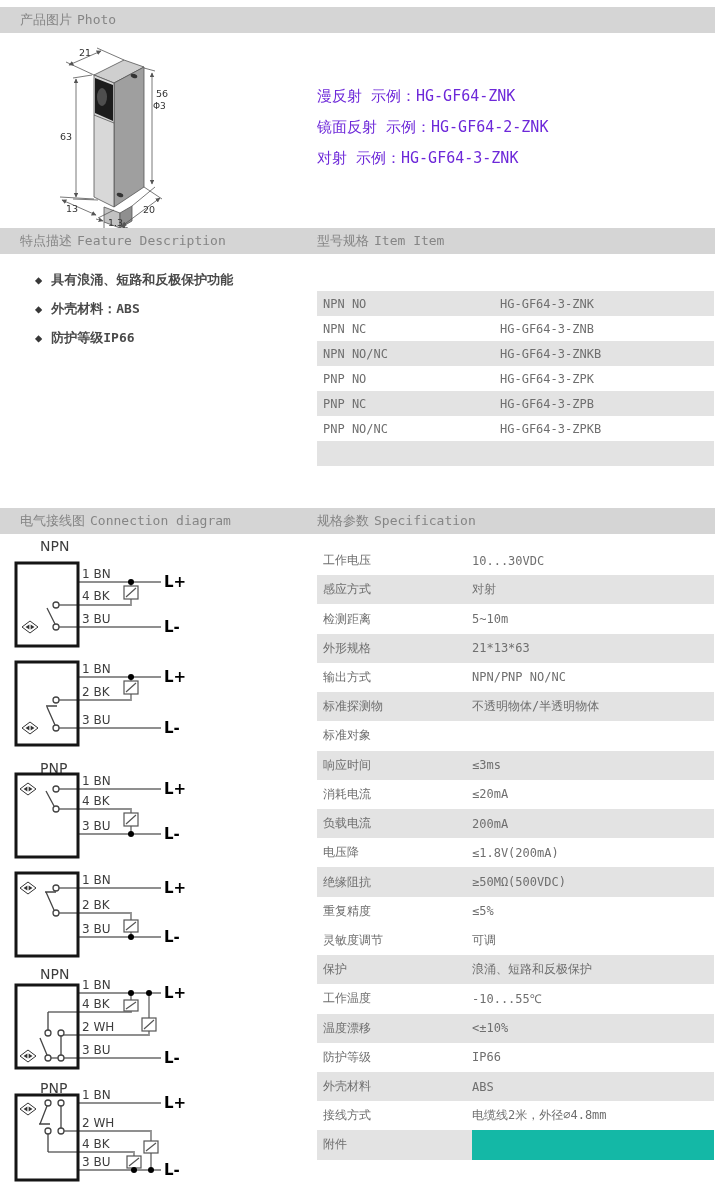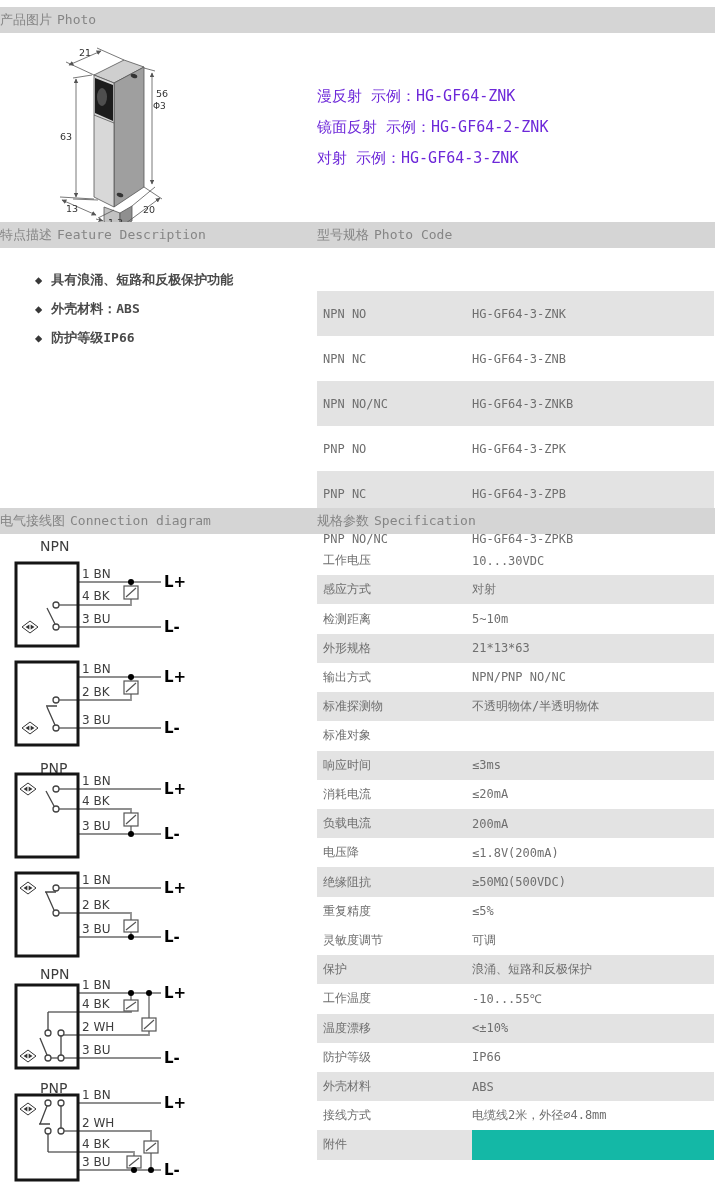--- a/index.html
+++ b/index.html
@@ -1,33 +1,33 @@
 <!DOCTYPE html>
 <html><head>
 <meta charset="utf-8">
 <style>
   html,body{margin:0;padding:0;background:#fff;}
   .page{position:relative;width:726px;height:1189px;background:#fff;overflow:hidden;
         font-family:"DejaVu Sans Mono","Liberation Mono",monospace;}
   .bar{position:absolute;left:0;width:715px;height:26px;background:#d5d5d5;
        color:#858585;font-size:13px;line-height:26px;white-space:nowrap;}
-  .bar .zh{margin-left:0;}
+  .bar .zh{margin-left:20px;}
   .bar .en{margin-left:5px;}
   .bar .t2{position:absolute;left:317px;top:0;}
   .examples{position:absolute;left:317px;top:90px;font-size:15px;color:#6d28d9;}
   .ex-line{height:12px;line-height:12px;margin-bottom:19px;white-space:nowrap;}
   .features{position:absolute;left:7px;top:272px;list-style:none;margin:0;padding:0;}
   .features li{height:16px;line-height:16px;margin-bottom:13px;font-size:13px;
                font-weight:bold;color:#4a4a4a;white-space:nowrap;margin-left:28px;}
   .features .blt{color:#383838;font-size:12px;margin-right:9px;}
   .dtable{position:absolute;left:317px;width:397px;}
   #item-table{top:291px;}
   #spec-table{top:546px;}
   .trow{display:flex;align-items:center;font-size:12px;color:#6f6f6f;background:#fff;}
-  #item-table .trow{height:45px;}
+  #item-table .trow{height:25px;gap:28px;}
   #spec-table .trow{height:29.23px;}
   .trow.gray{background:#e3e3e3;}
   .trow .c1{width:155px;padding-left:6px;box-sizing:border-box;flex:none;white-space:nowrap;}
   .trow .c2{flex:1;white-space:nowrap;}
   .trow.lastrow{background:#14b8a6;}
   .trow.lastrow .c1{background:#e3e3e3;height:100%;display:flex;align-items:center;}
   svg{position:absolute;}
   
   .wire{stroke:#8f8f8f;stroke-width:1.8;fill:none;}
   .box{fill:none;stroke:#151515;stroke-width:3;}
@@ -100,23 +100,23 @@
     <line x1="88" y1="183" x2="81" y2="181" class="dim" marker-end="url(#arr)"></line>
     <text x="68" y="181" class="dimtxt">1.3</text>
   </svg>
 
   <div class="examples">
     <div class="ex-line"><span>漫反射 示例：</span><span>HG-GF64-ZNK</span></div>
     <div class="ex-line"><span>镜面反射 示例：</span><span>HG-GF64-2-ZNK</span></div>
     <div class="ex-line"><span>对射 示例：</span><span>HG-GF64-3-ZNK</span></div>
   </div>
 
-  <div class="bar" style="top:222px">
+  <div class="bar" style="top:228px">
     <span class="zh">特点描述</span><span class="en">Feature Description</span>
-    <span class="t2"><span>型号规格</span><span class="en">Photo Code</span></span>
+    <span class="t2"><span>型号规格</span><span class="en">Item Item</span></span>
   </div>
 
   <ul class="features">
     <li><span class="blt">◆</span><span>具有浪涌、短路和反极保护功能</span></li>
     <li><span class="blt">◆</span><span>外壳材料：ABS</span></li>
     <li><span class="blt">◆</span><span>防护等级IP66</span></li>
   </ul>
 
   <div class="dtable" id="item-table">
       <div class="trow gray">

